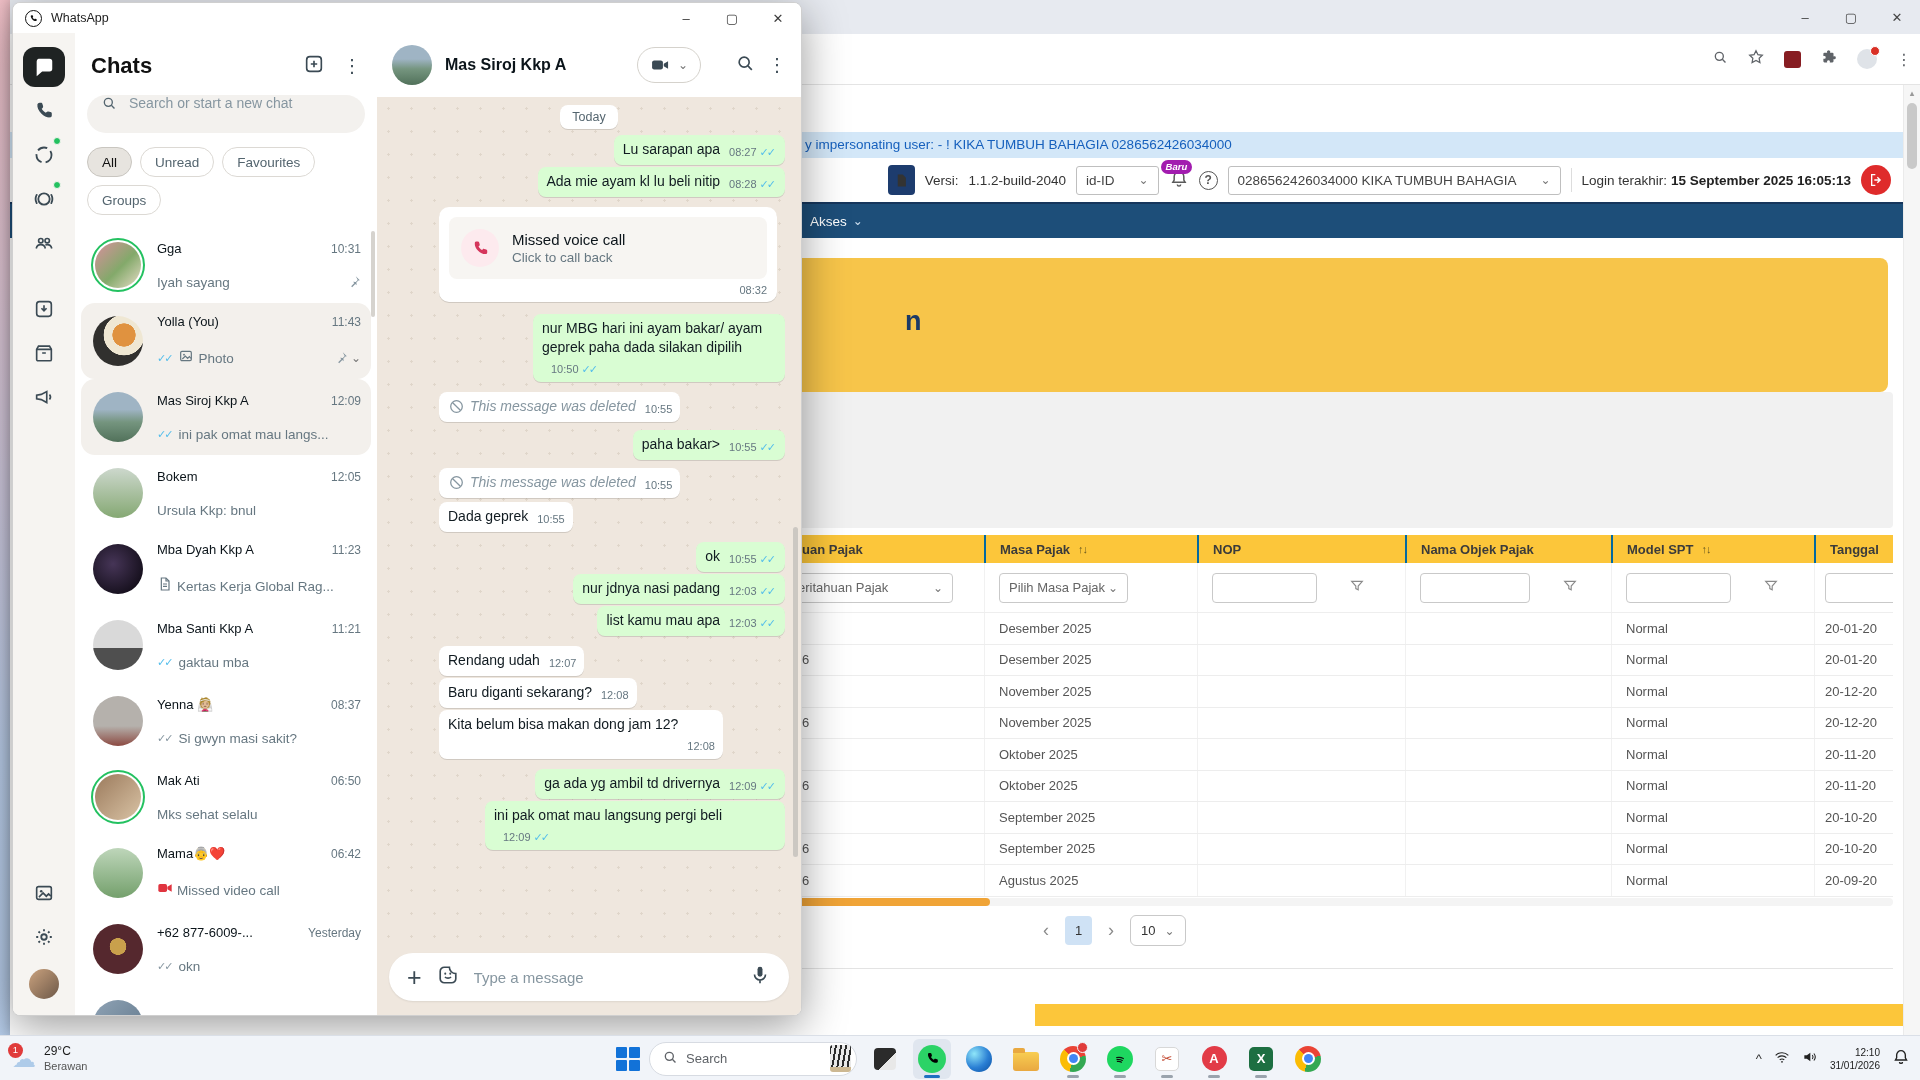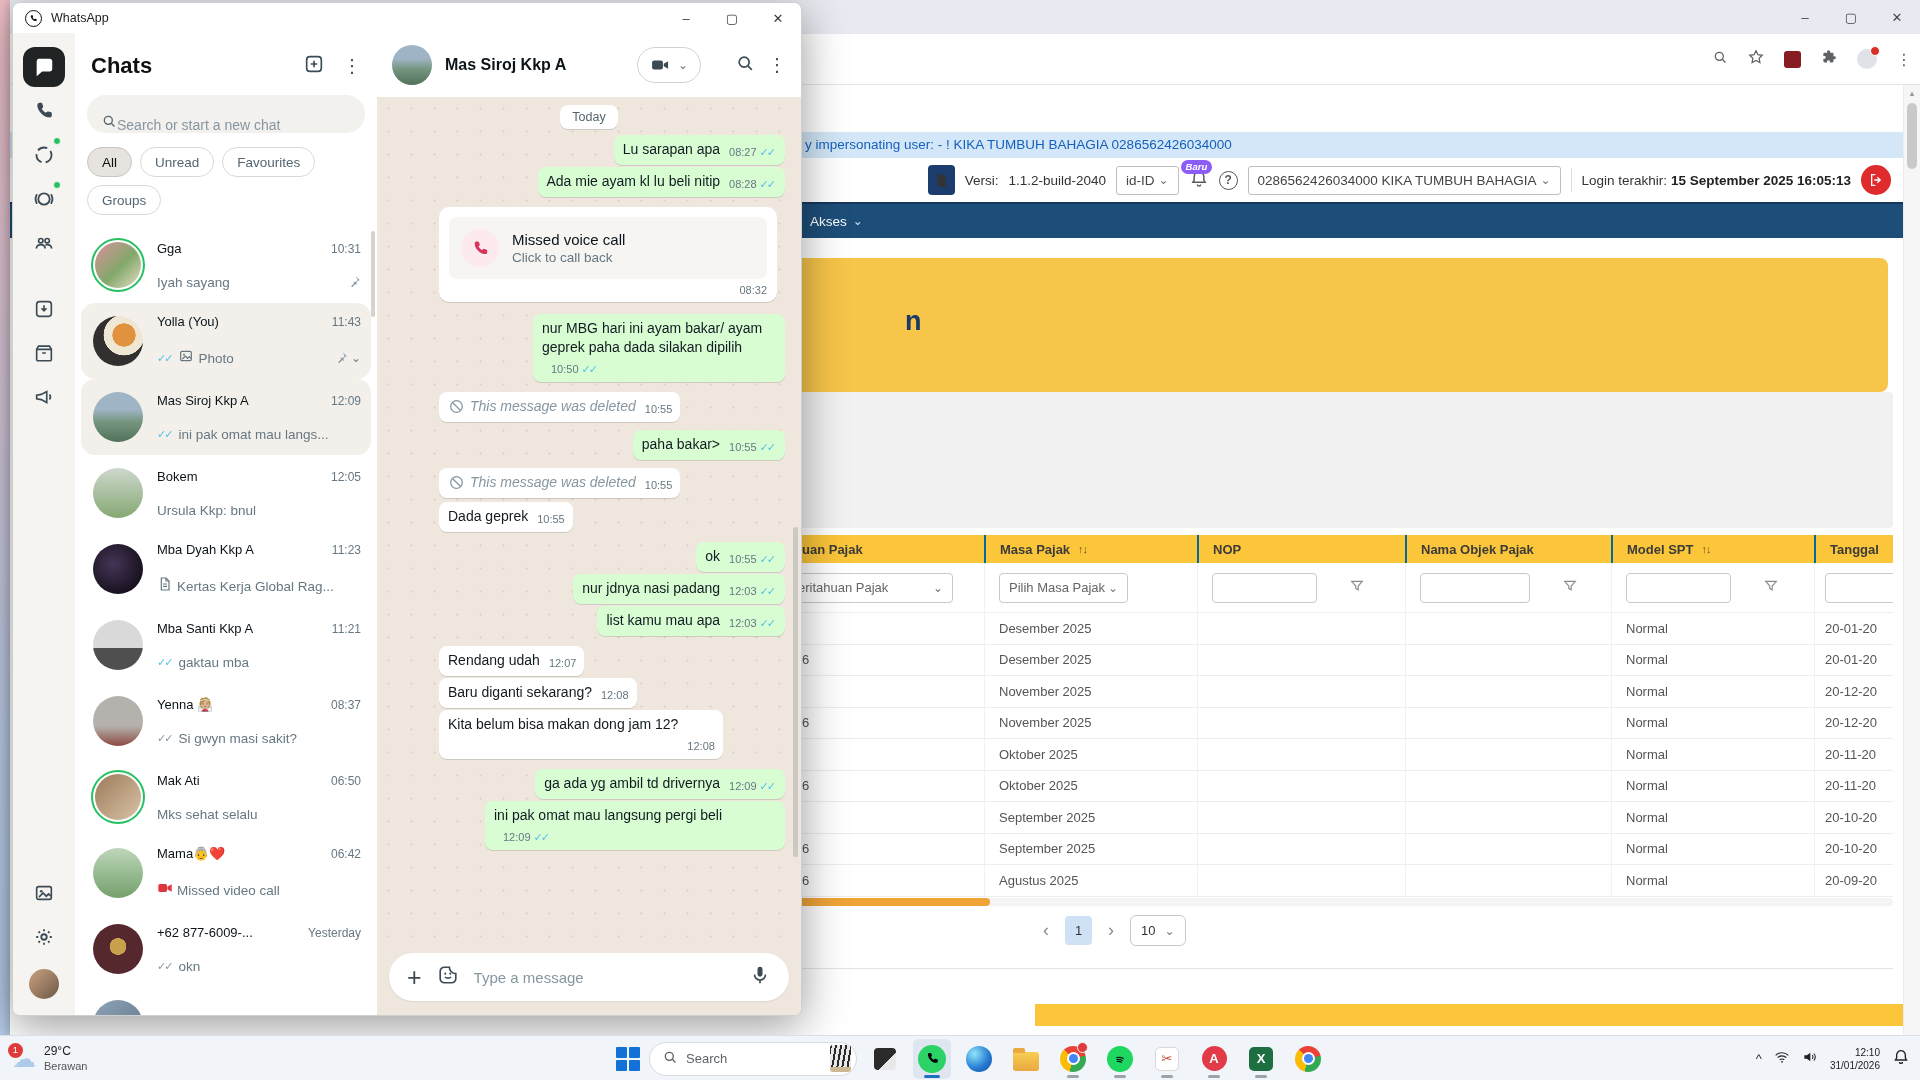--- a/index.html
+++ b/index.html
@@ -17,23 +17,23 @@
 .bavatar{width:20px;height:20px;border-radius:50%;background:#dfe3e8;position:relative}
 .bavatar i{position:absolute;right:-3px;top:-3px;width:10px;height:10px;border-radius:50%;background:#d93025;border:1.5px solid #fff}
 .bdots{font-size:16px;color:#5f6368}
 .bpage{position:absolute;top:85px;left:0;right:0;bottom:0;background:#fff}
 .imperson{position:absolute;top:47px;left:0;right:17px;height:26px;background:#d3e7f8}
 .imperson span{position:absolute;left:795px;top:5px;font-size:13.5px;color:#1660bd}
 .vbar{position:absolute;top:73px;left:0;right:17px;height:46px;background:#fff;border-bottom:2px solid #16365c}
 .vrow{position:absolute;right:12px;top:0;height:44px;display:flex;align-items:center;gap:10px;font-size:13.5px;color:#333}
 .vdoc{width:27px;height:30px;border-radius:4px;background:#1d3c6e;display:flex;align-items:center;justify-content:center}
 .vdoc svg{width:15px;height:15px;fill:#fff}
-.vsel,.vacct{display:flex;align-items:center;gap:4px;border:1px solid #bfbfbf;border-radius:3px;height:29px;padding:0 9px;color:#444;background:#fff}
+.vsel,.vacct{display:flex;align-items:center;gap:24px;border:1px solid #bfbfbf;border-radius:3px;height:29px;padding:0 9px;color:#444;background:#fff}
 .vbell{position:relative;color:#5a5a5a}
-.vbadge{position:absolute;top:-9px;left:-8px;background:#8b5cf6;color:#fff;font-size:9.5px;font-weight:bold;font-style:italic;padding:1.5px 5px;border-radius:8px}
+.vbadge{position:absolute;top:-9px;left:-8px;background:#a21caf;color:#fff;font-size:9.5px;font-weight:bold;font-style:italic;padding:1.5px 5px;border-radius:8px}
 .vq{width:19px;height:19px;border-radius:50%;border:1.7px solid #555;color:#555;display:flex;align-items:center;justify-content:center;font-size:12px;font-weight:bold}
 .vsep{width:1px;height:24px;background:#ddd}
 .vlogin b{font-weight:bold;color:#222}
 .vout{width:30px;height:30px;border-radius:50%;background:#df2b2b;display:flex;align-items:center;justify-content:center;color:#fff}
 .bnav{position:absolute;top:119px;left:0;right:17px;height:34px;background:#1d4e79;display:flex;align-items:center}
 .bnav .navitem{position:absolute;left:800px;color:#fff;font-size:13.5px;display:flex;gap:6px;align-items:center}
 .banner{position:absolute;top:173px;left:640px;right:32px;height:134px;background:#f7c54a;border-radius:8px}
 .banner span{position:absolute;left:255px;top:48px;font-size:27px;font-weight:bold;color:#1c3a66}
 .graysec{position:absolute;top:307px;left:640px;right:27px;height:136px;background:#f1f1f1;border-radius:4px}
 
@@ -81,21 +81,21 @@
 .rbtn.active{background:#1f2323;color:#fff}
 .rbtn.gap{margin-top:22px}
 .gdot{position:absolute;top:2px;right:4px;width:8px;height:8px;border-radius:50%;background:#23c160;border:1.5px solid #f6f4f1}
 .rspacer{flex:1}
 .ravatar{width:30px;height:30px;border-radius:50%;background:linear-gradient(135deg,#caa27e,#6d5848);margin:8px 0 16px}
 
 .cpanel{width:302px;background:#fff;display:flex;flex-direction:column;flex:0 0 auto;position:relative}
 .cphead{display:flex;align-items:center;padding:20px 16px 8px;gap:18px}
 .cptitle{font-size:22px;font-weight:bold;color:#111;margin-right:auto}
 .cphead .hic{color:#3b4a54}
-.searchbar{margin:8px 12px 4px;height:38px;background:#f3f1ee;border-radius:19px;display:flex;align-items:flex-end;padding:0 14px;color:#54656f}
+.searchbar{margin:8px 12px 4px;height:38px;background:#f3f1ee;border-radius:19px;display:flex;align-items:flex-start;padding:0 14px;gap:12px;color:#54656f}
 .searchbar input{border:none;outline:none;background:transparent;font-size:14px;color:#111;flex:1;font-family:inherit}
 .searchbar input::placeholder{color:#8696a0}
 .chips{display:flex;flex-wrap:wrap;gap:8px;margin:10px 12px 6px}
 .chip{height:30px;padding:0 14px;border-radius:15px;border:1px solid #dcd9d4;font-size:13.5px;color:#54656f;display:flex;align-items:center;background:#fff}
 .chip.active{background:#e7e4df;border-color:#c9c6c0;color:#111}
 .clist{flex:1;overflow:hidden;position:relative;padding-top:6px}
 .citem{height:76px;display:flex;align-items:center;gap:12px;padding:0 10px;margin:0 6px;border-radius:14px}
 .citem.sel{background:#f3f0ec}
 .cavw{width:54px;height:54px;flex:0 0 auto;display:flex;align-items:center;justify-content:center}
 .cavw.ring{border:2px solid #23c160;border-radius:50%}

